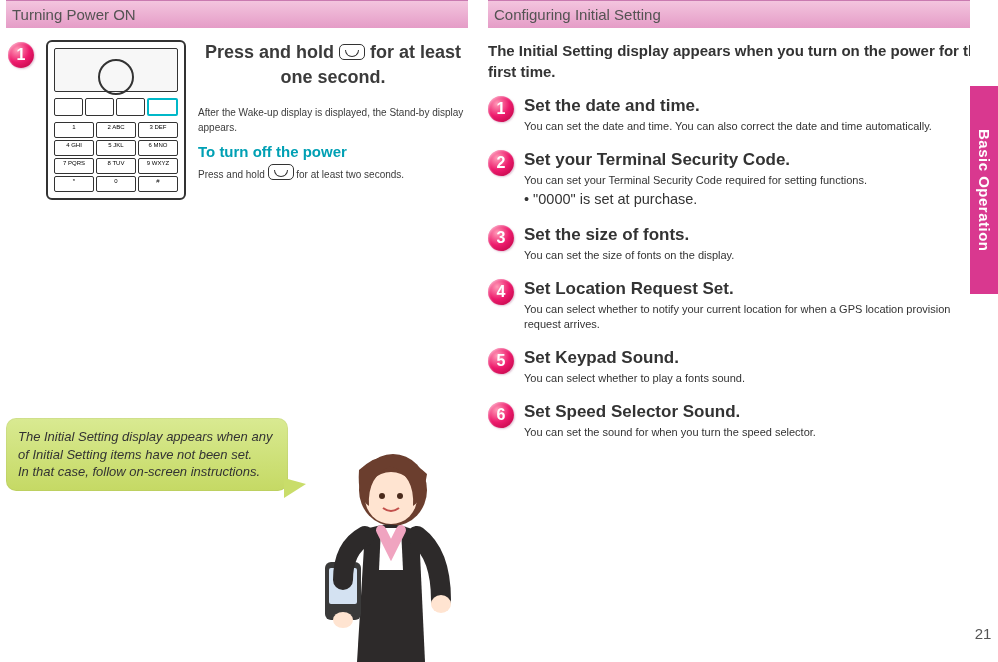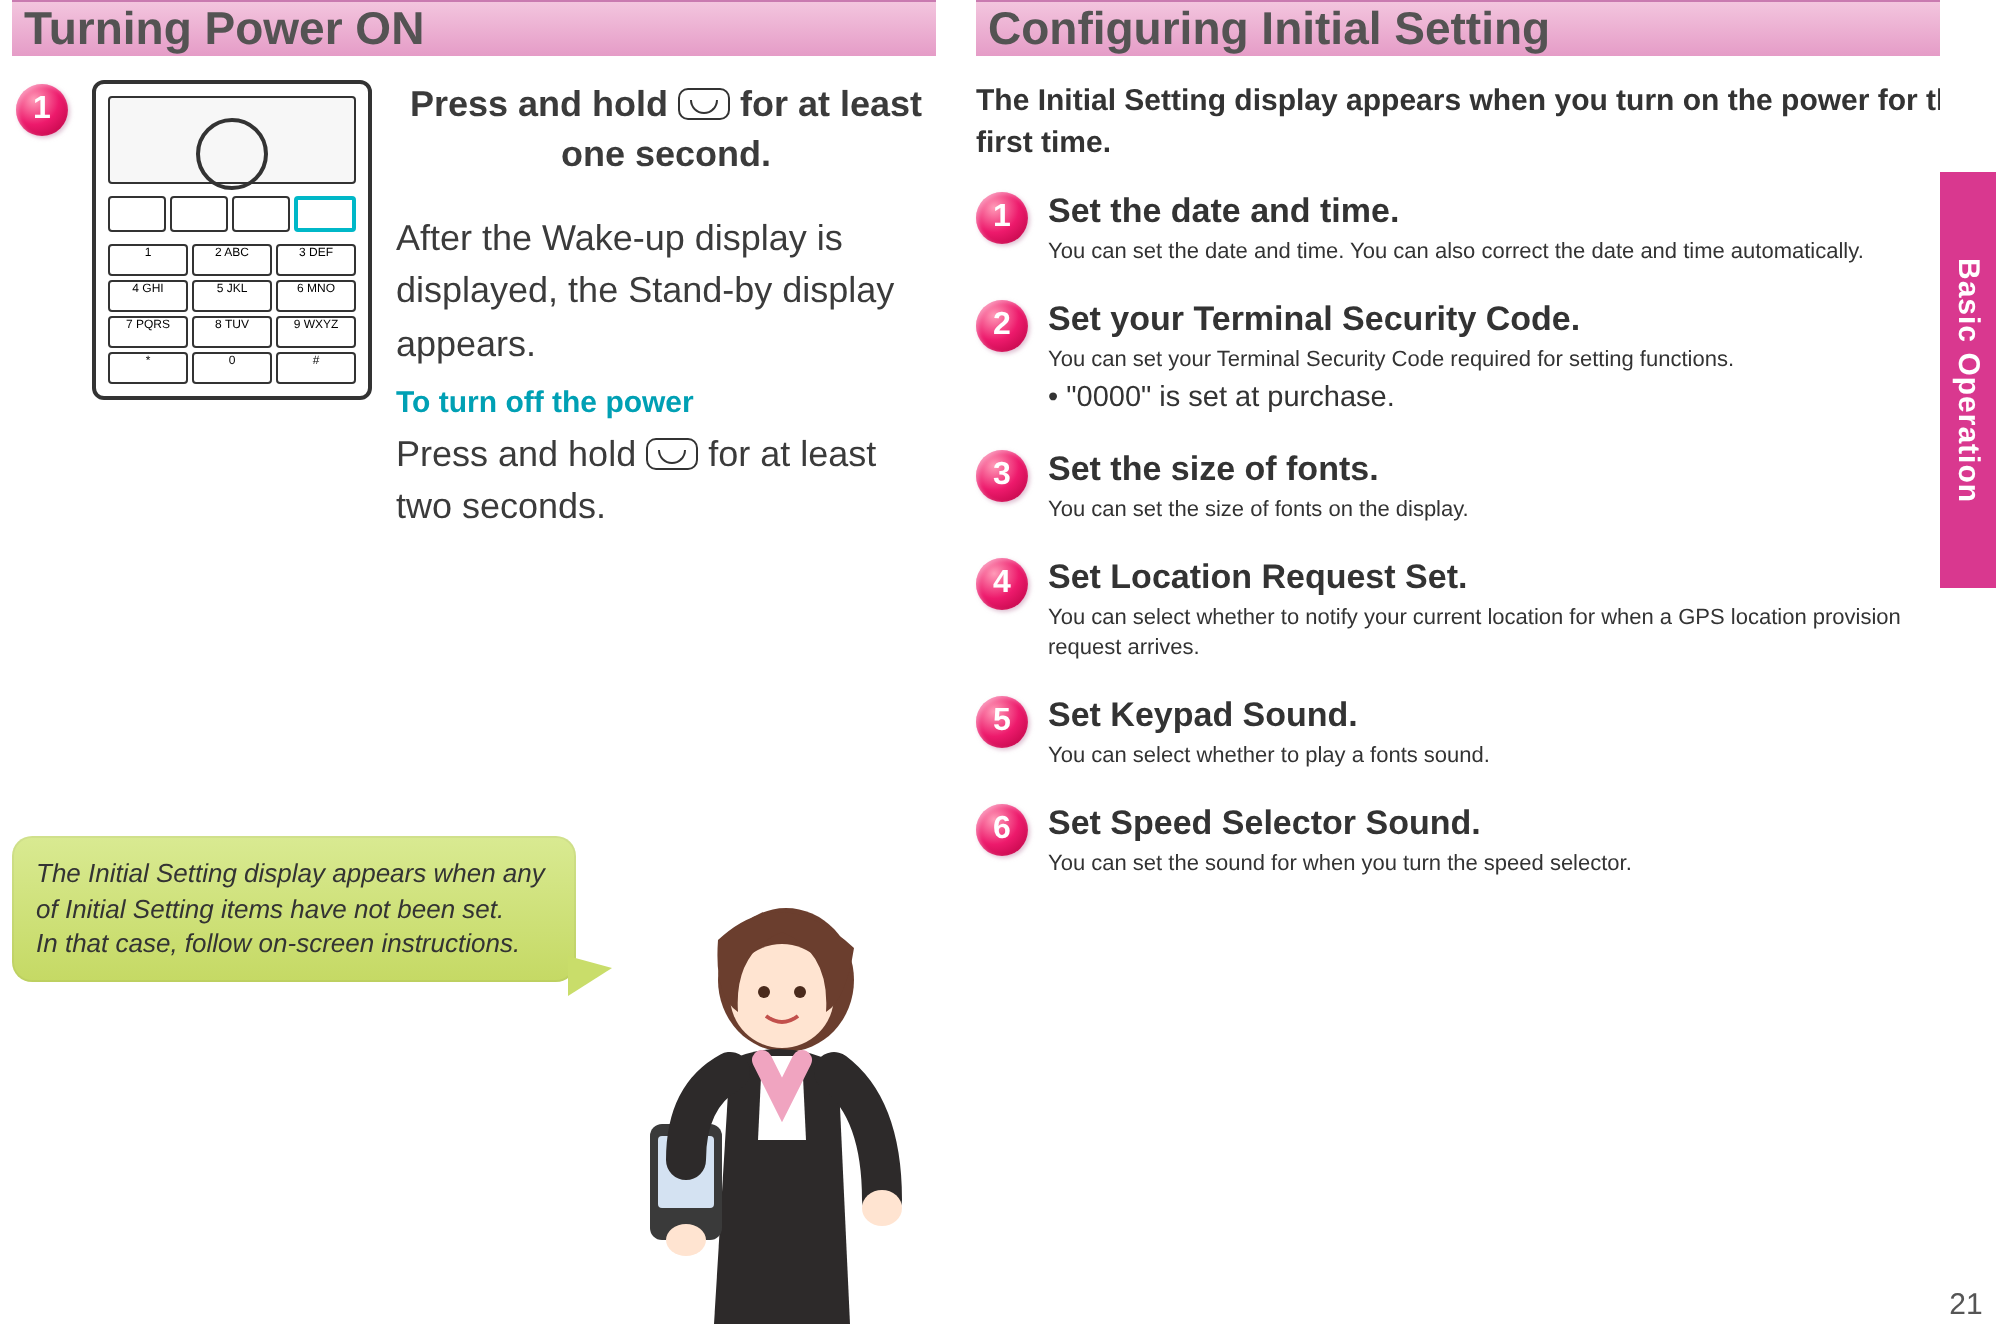--- a/index.html
+++ b/index.html
@@ -27,22 +27,22 @@
       background: linear-gradient(180deg, #f3c5de 0%, #e59cc7 100%);
       height: 28px;
       display: flex;
       align-items: center;
       padding-left: 6px;
       margin-bottom: 12px;
       border-top: 1px solid #c97ab0;
     }
     .header-bar span {
       color: #545353;
-      font-size: 23px;
-      font-weight: bold;
+      font-size: 15px;
+      font-weight: normal;
     }
     .step-num {
       display: inline-flex;
       align-items: center;
       justify-content: center;
       width: 26px;
       height: 26px;
       border-radius: 50%;
       background: radial-gradient(circle at 35% 30%, #ff9bb8 0%, #ed1a6c 50%, #b4003f 100%);
       color: #fff;
@@ -110,21 +110,21 @@
     }
     .text-block { flex: 1; color: #3b3b3b; }
     .text-block .bold-lead {
       font-weight: bold;
       font-size: 18px;
       line-height: 1.4;
       margin-bottom: 16px;
       text-align: center;
     }
     .text-block .desc {
-      font-size: 18px;
+      font-size: 10px;
       line-height: 1.45;
       margin-bottom: 8px;
     }
     .text-block .sublink {
       color: #00a0b4;
       font-weight: bold;
       font-size: 15px;
       margin-bottom: 4px;
     }
     .icon-btn {
@@ -226,21 +226,21 @@
       font-weight: bold;
       font-size: 15px;
       display: flex;
       align-items: center;
       justify-content: center;
       letter-spacing: 0.5px;
     }
     .page-num {
       position: absolute;
       right: 4px;
-      bottom: 1px;
+      bottom: 20px;
       font-size: 15px;
       color: #555;
       width: 22px;
       text-align: center;
     }
   </style>
 </head>
 <body>
 
 <div class="page">

